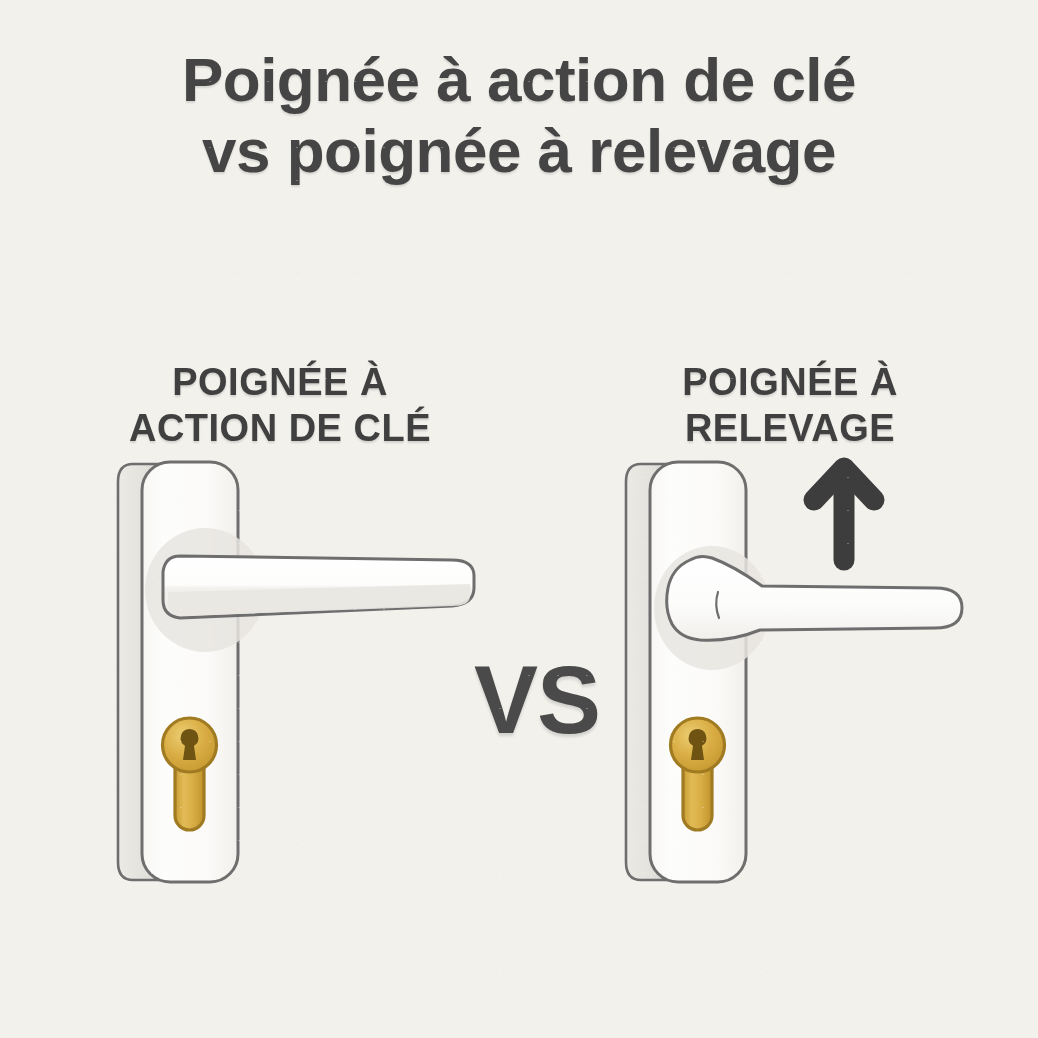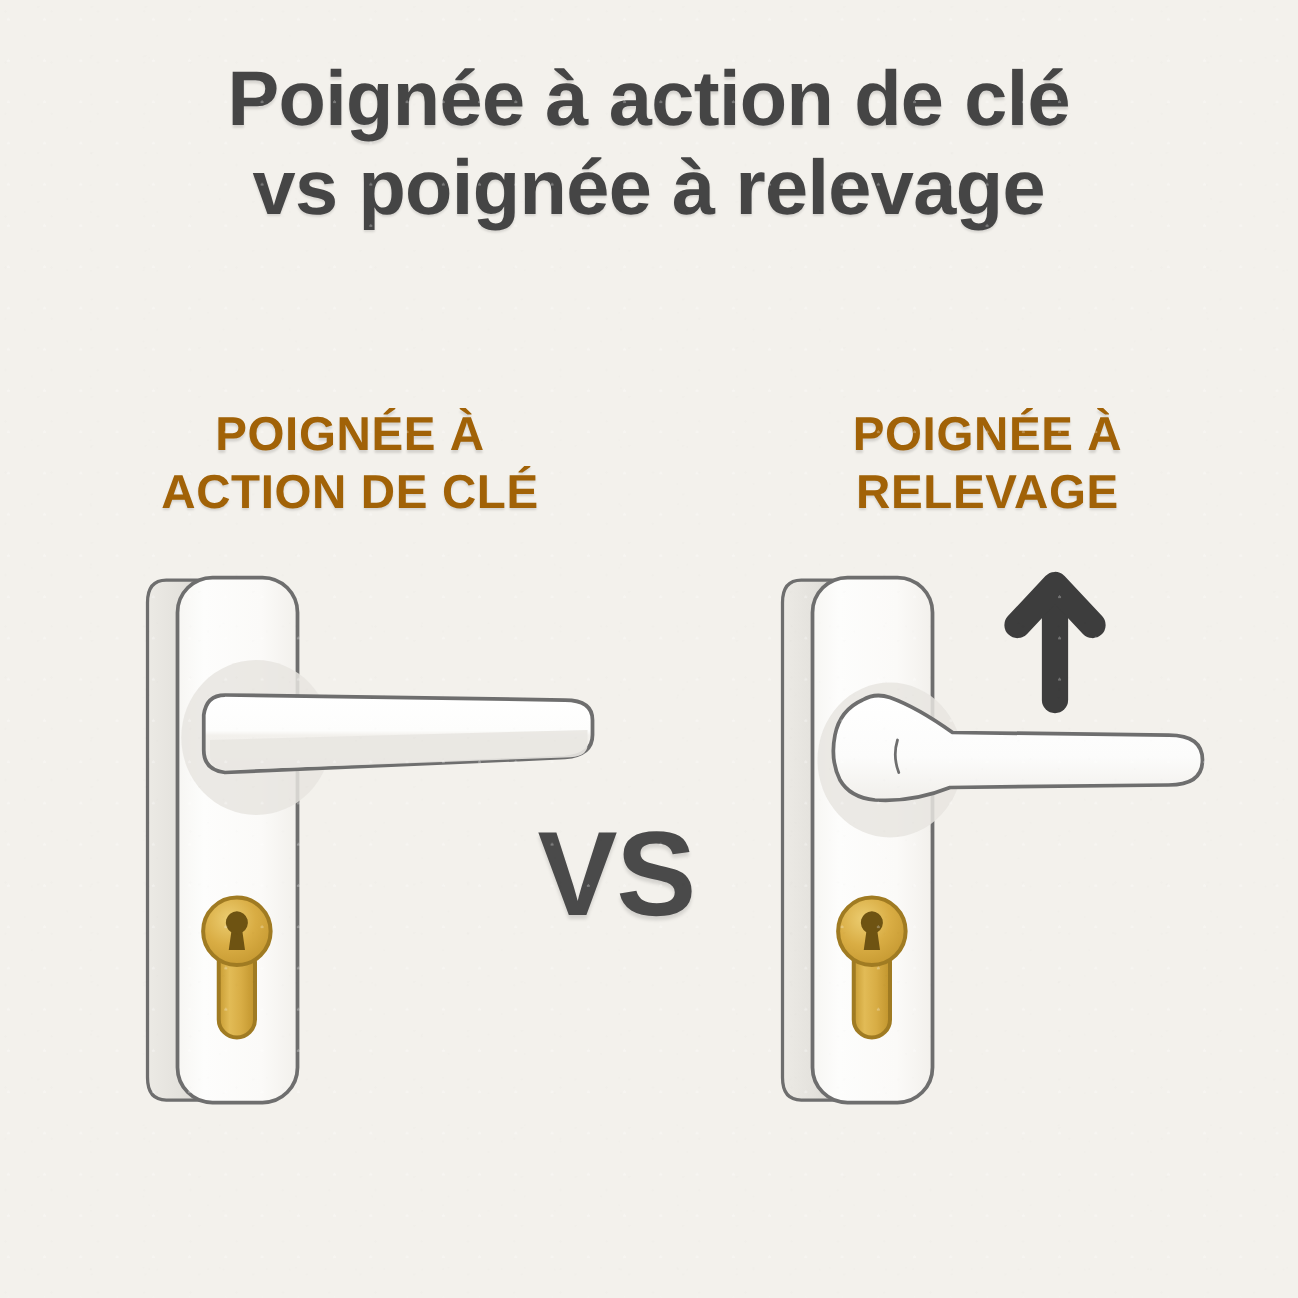--- a/index.html
+++ b/index.html
@@ -46,34 +46,35 @@
     text-shadow: 0 2px 2px rgba(0,0,0,0.12);
     white-space: pre-line;
   }
 
   .col-heading {
     position: absolute;
     text-align: center;
     font-size: 38px;
     line-height: 1.22;
     font-weight: bold;
-    color: #a16207;
+    color: #404040;
     letter-spacing: 0.5px;
     text-shadow: 0 2px 2px rgba(0,0,0,0.13);
     white-space: pre-line;
+    margin-top: 34px;
   }
   #heading-left  { top: 325px; left: 20px;  width: 520px; }
   #heading-right { top: 325px; left: 560px; width: 460px; }
 
   #vs-label {
     position: absolute;
     left: 430px;
     top: 645px;
     width: 170px;
-    text-align: left;
+    text-align: right;
     font-size: 96px;
     font-weight: bold;
     color: #4a4a4a;
     letter-spacing: -1px;
     text-shadow: 0 3px 3px rgba(0,0,0,0.13);
   }
 
   .handle-stage {
     position: absolute;
     top: 0;

